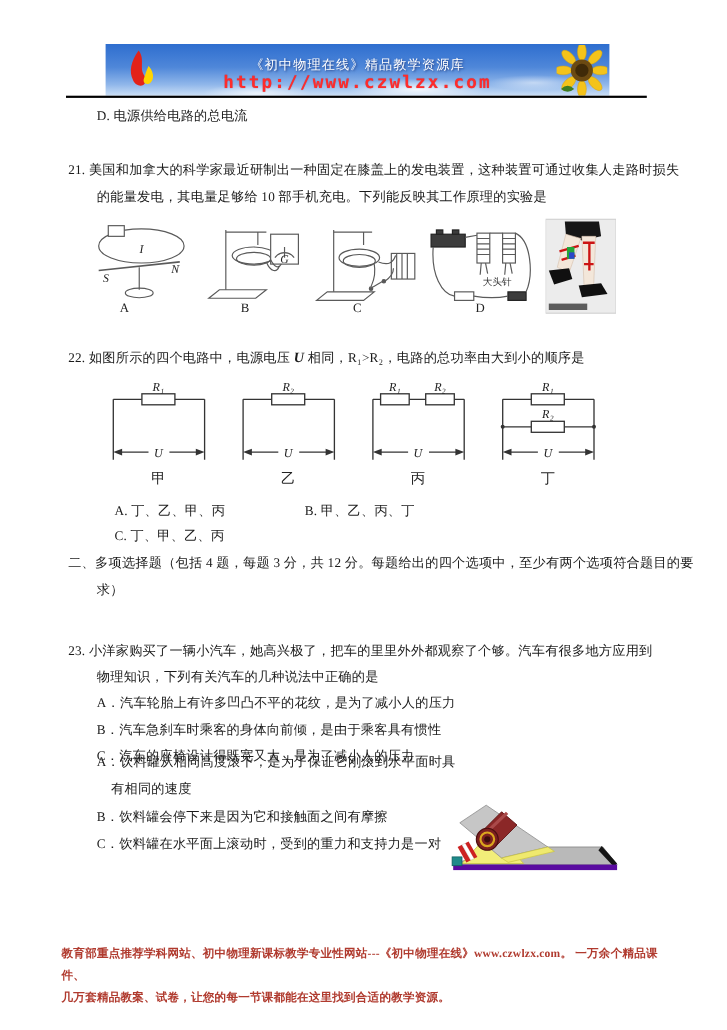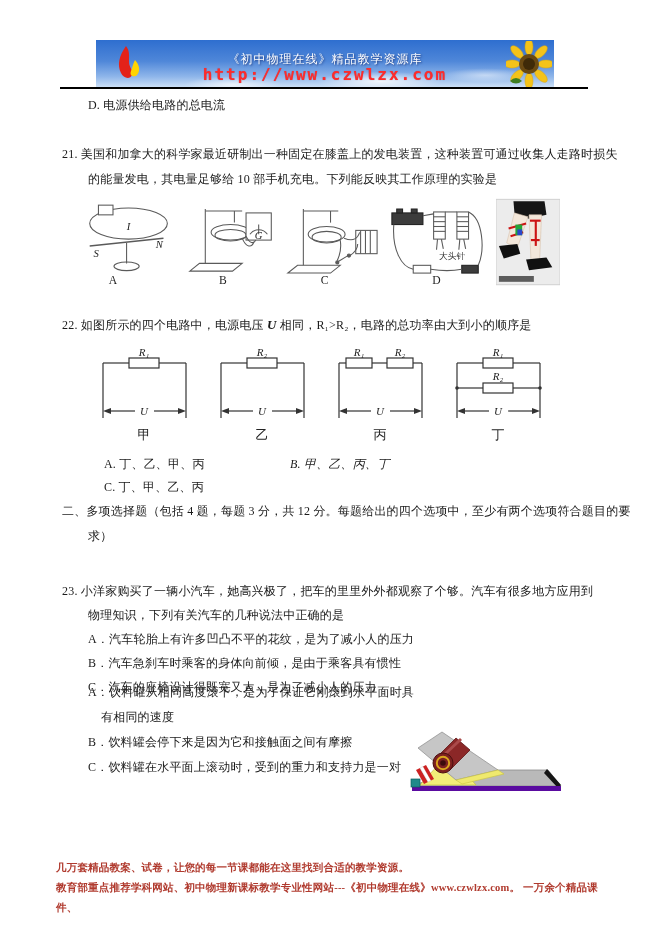--- a/index.html
+++ b/index.html
@@ -52,21 +52,21 @@
 
   .q22-stem{left:62px;top:312px;width:540px;}
   .circuit-row{left:96px;top:348px;display:flex;gap:21px;}
   .circ{stroke:#333;}
   .circ-lbl{font-size:13px;fill:#222;}
   .r-lbl{font-size:11px;font-style:italic;fill:#222;}
 
   .q22-opts-1{left:62px;top:452px;width:540px;height:23px;}
   .q22-opts-2{left:62px;top:475px;width:540px;height:23px;}
   .optA{position:absolute;left:26px;margin-left:16px;}
-  .optB{position:absolute;left:228px;font-style:italic;}
+  .optB{position:absolute;left:215px;}
 
   .section2{left:62px;top:499px;width:543px;}
   .q23{left:62px;top:579px;width:540px;}
   .q23 .doc-text{line-height:24px;}
   .q24{left:62px;top:680px;width:540px;}
   .q24-optA{width:318px;padding-left:39px;text-indent:-13px;}
 
   .incline-img{left:398px;top:724px;}
   .legs-photo{display:block;}
 
@@ -329,15 +329,15 @@
   <polygon points="25,42.5 28,41 36,55 33,56.5" fill="#cc2222"></polygon>
   <rect x="13" y="55" width="9" height="8" fill="#1f8a8a" stroke="#0e5f5f" stroke-width=".7"></rect>
   <polygon points="38,34 58,14 72,26 52,46" fill="#8b2727" stroke="#5e1515" stroke-width=".8"></polygon>
   <line x1="45" y1="32" x2="63" y2="15" stroke="#aa4a4a" stroke-width="3"></line>
   <circle cx="45" cy="39" r="10" fill="#7c2020" stroke="#4c0f0f"></circle>
   <circle cx="45" cy="39" r="6.2" fill="none" stroke="#dba61e" stroke-width="2"></circle>
   <circle cx="45" cy="39" r="2.8" fill="#3c0c0c"></circle>
 </svg>
 
 <div class="abs footer">
+  <div>教育部重点推荐学科网站、初中物理新课标教学专业性网站---《初中物理在线》www.czwlzx.com。 一万余个精品课件、</div>
   <div>几万套精品教案、试卷，让您的每一节课都能在这里找到合适的教学资源。</div>
-  <div>教育部重点推荐学科网站、初中物理新课标教学专业性网站---《初中物理在线》www.czwlzx.com。 一万余个精品课件、</div>
 </div>
 
 </body></html>

